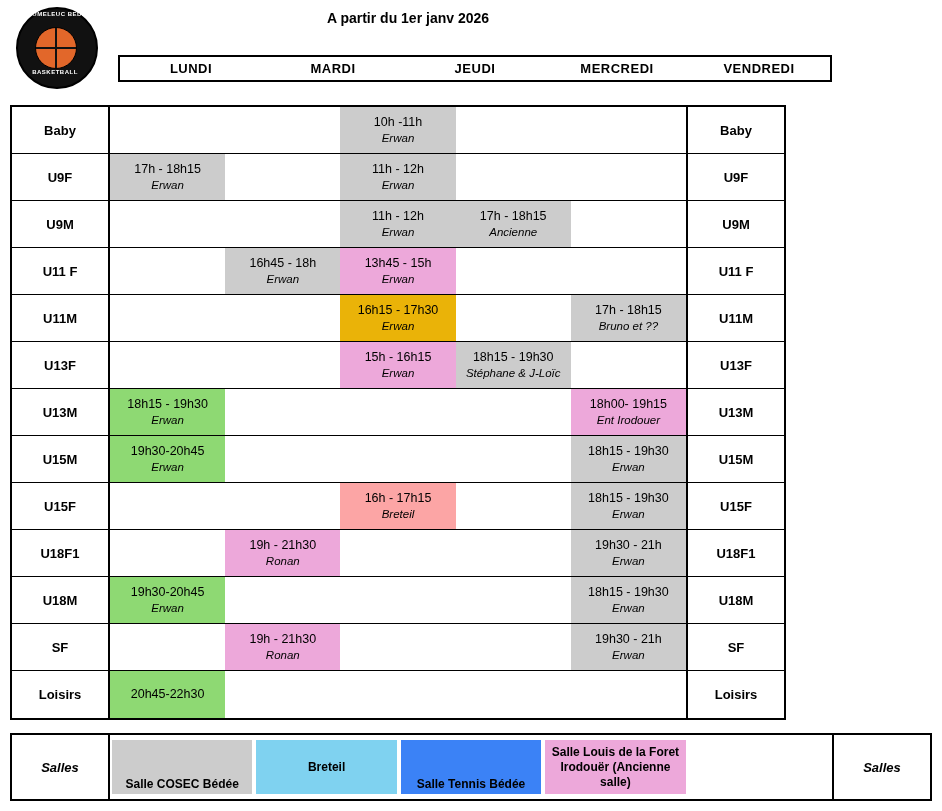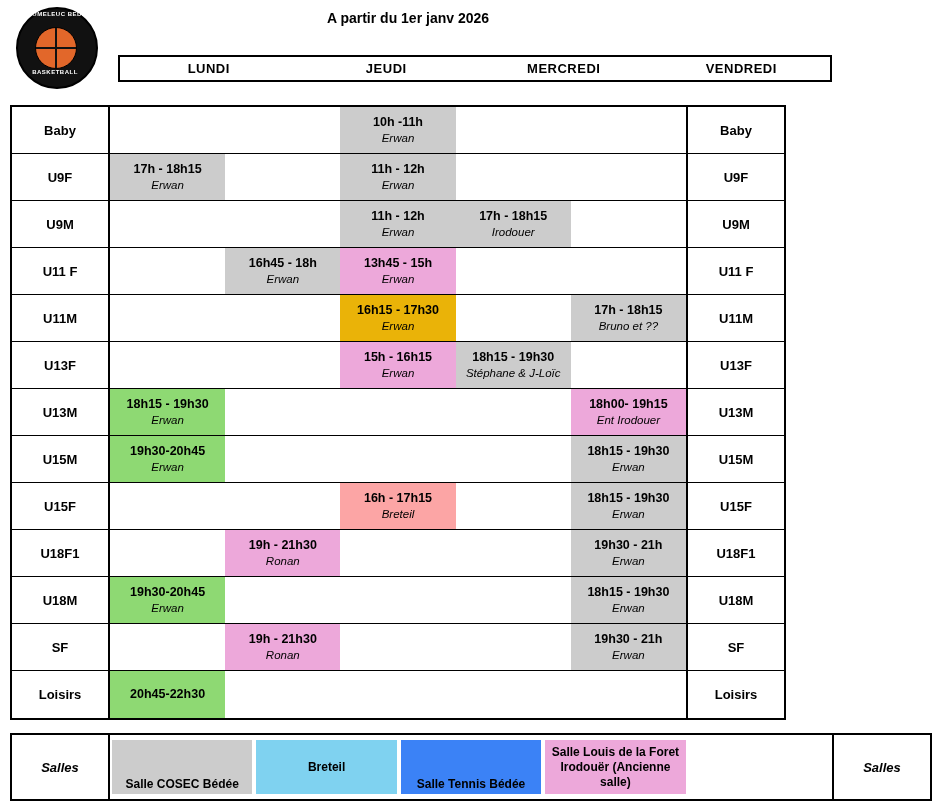--- a/index.html
+++ b/index.html
@@ -65,21 +65,21 @@
     width:98px;min-width:98px;display:flex;align-items:center;justify-content:center;
     font-size:13px;font-weight:bold;border-right:2px solid #000;box-sizing:border-box;
   }
   .cat.right{border-right:none;border-left:2px solid #000;}
   .slots{flex:1;display:flex;}
   .slot{
     flex:1;box-sizing:border-box;padding:2px 1px;
     display:flex;flex-direction:column;align-items:center;justify-content:center;
     text-align:center;line-height:1.25;
   }
-  .slot .t{font-size:12.5px;font-weight:bold;}
+  .slot .t{font-size:12.5px;font-weight:normal;}
   .slot .c{font-size:11.5px;font-style:italic;}
   .row.h-tall{height:47px;}
 
   
   #legend{
     position:absolute;left:10px;top:733px;width:922px;height:68px;
     border:2px solid #000;box-sizing:border-box;background:#fff;display:flex;
   }
   #legend .cat{font-style:italic;}
   #legend .slots{align-items:stretch;}
@@ -96,20 +96,21 @@
   <div class="logo-circle"></div>
   <div class="logo-ball"></div>
   <div class="logo-top-text">PLEUMELEUC BEDEE</div>
   <div class="logo-bottom-text">BASKETBALL</div>
 </div>
 
 <div id="title">A partir du 1er janv 2026</div>
 
 <div id="dayheader">
     <div class="day">LUNDI</div>
+    <div class="day">MARDI</div>
     <div class="day">JEUDI</div>
     <div class="day">MERCREDI</div>
     <div class="day">VENDREDI</div>
   </div>
 
 <div id="grid">
     <div class="row h-tall">
       <div class="cat">Baby</div>
       <div class="slots">
         <div class="slot" style="background: rgb(255, 255, 255);"></div>
@@ -144,21 +145,21 @@
       <div class="cat">U9M</div>
       <div class="slots">
         <div class="slot" style="background: rgb(255, 255, 255);"></div>
         <div class="slot" style="background: rgb(255, 255, 255);"></div>
         <div class="slot" style="background: rgb(204, 204, 204);">
           <div class="t">11h - 12h</div>
           <div class="c">Erwan</div>
         </div>
         <div class="slot" style="background: rgb(204, 204, 204);">
           <div class="t">17h - 18h15</div>
-          <div class="c">Irodouer</div>
+          <div class="c">Ancienne</div>
         </div>
         <div class="slot" style="background: rgb(255, 255, 255);"></div>
       </div>
       <div class="cat right">U9M</div>
     </div>
     <div class="row h-tall">
       <div class="cat">U11 F</div>
       <div class="slots">
         <div class="slot" style="background: rgb(255, 255, 255);"></div>
         <div class="slot" style="background: rgb(204, 204, 204);">

